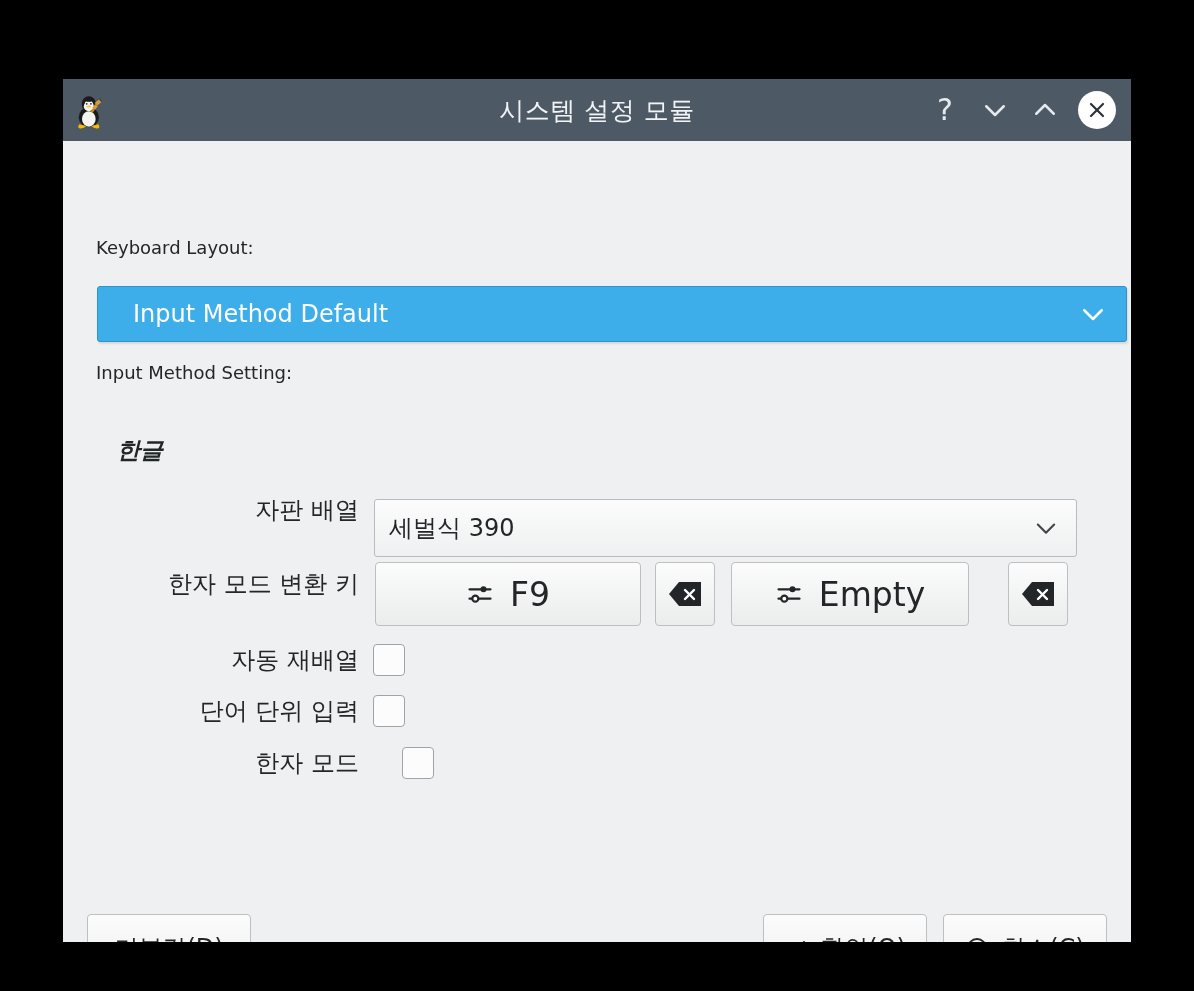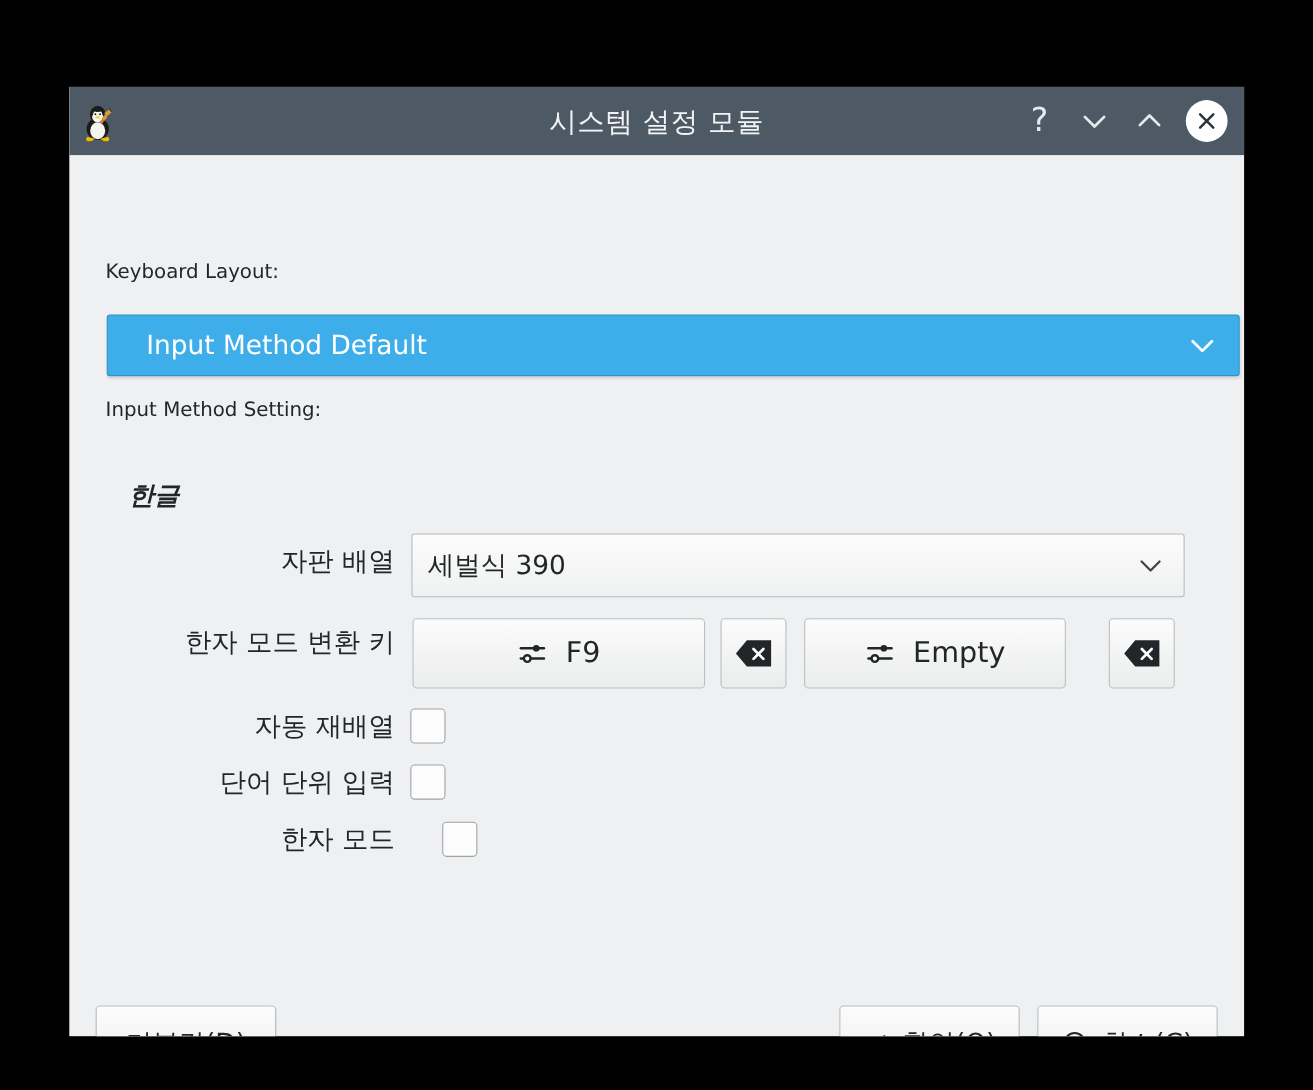--- a/index.html
+++ b/index.html
@@ -151,21 +151,21 @@
     padding-left: 14px;
   }
   .combo .combo-arrow {
     margin-left: auto;
     padding-right: 16px;
     display: flex;
     align-items: center;
   }
   #layout-combo {
     left: 311px;
-    top: 344px;
+    top: 358px;
     width: 703px;
     height: 58px;
   }
 
   .row-label {
     position: absolute;
     font-size: 24px;
     color: #232629;
     text-align: right;
   }
@@ -186,21 +186,21 @@
     cursor: pointer;
     color: #232629;
     font-size: 24px;
   }
 
   #hotkey-btn-1 { left: 312px; top: 421px; width: 266px; height: 64px; }
   #hotkey-clear-1 { left: 592px; top: 421px; width: 60px; height: 64px; }
   #hotkey-btn-2 { left: 668px; top: 421px; width: 238px; height: 64px; }
   #hotkey-clear-2 { left: 945px; top: 421px; width: 60px; height: 64px; }
 
-  .hotkey-text { font-size: 26px; }
+  .hotkey-text { font-size: 33px; }
 
   
   .cb-row {
     position: absolute;
     display: flex;
     align-items: center;
     gap: 14px;
   }
   .cb-row .cb-label {
     font-size: 24px;

